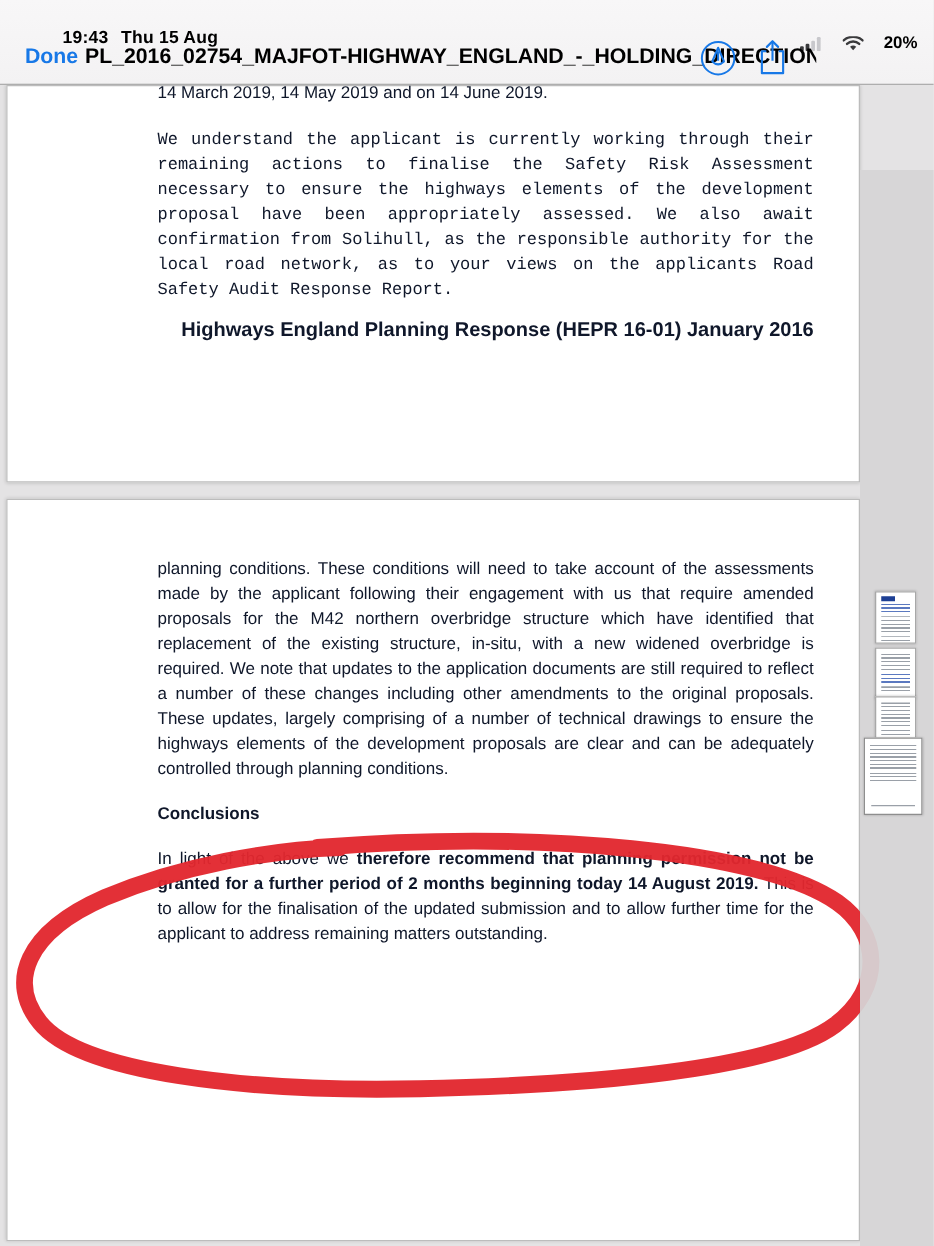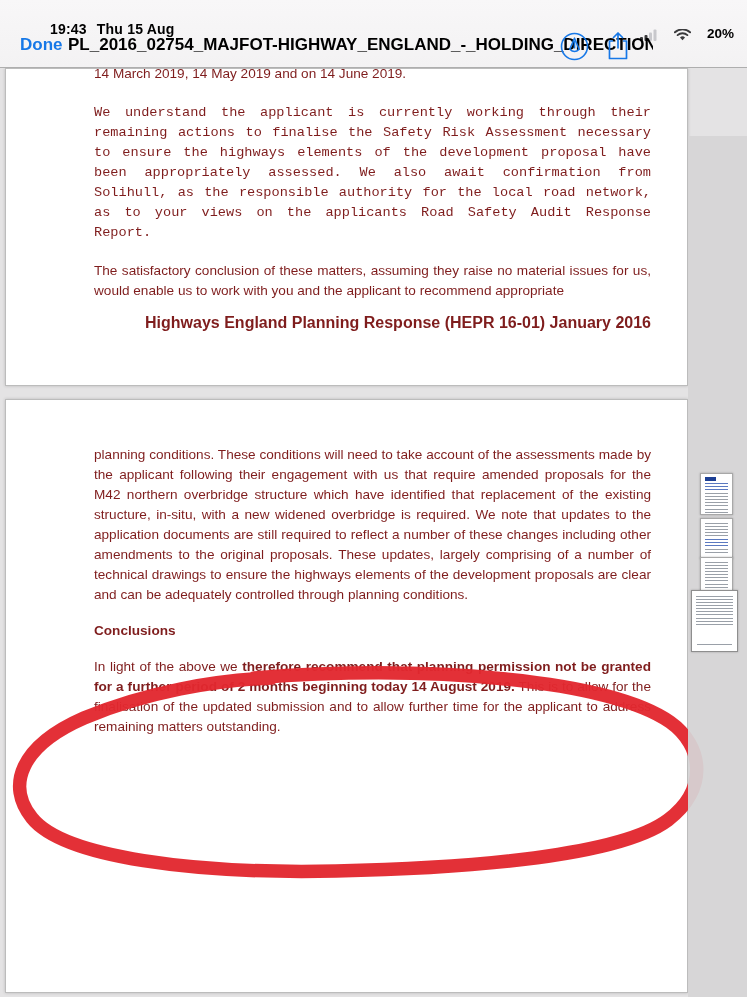--- a/index.html
+++ b/index.html
@@ -21,21 +21,21 @@
   .done-btn { position:absolute; left:20px; top:11px; font-size:17px; font-weight:600; color:#1778e7; cursor:pointer; }
   .doc-title { position:absolute; left:68px; top:11px; width:585px; font-size:17px; font-weight:600; color:#000; white-space:nowrap; overflow:hidden; }
   .nav-icons { position:absolute; right:12px; top:7px; display:flex; align-items:center; gap:14px; }
   .nav-icon { width:30px; height:30px; display:flex; align-items:center; justify-content:center; cursor:pointer; }
 
   
   .canvas { position:absolute; left:0; top:68px; width:747px; height:929px; background:#e4e3e4; }
   .pdf-page { position:absolute; left:5px; width:683px; background:#fff; border:1px solid #bcbcbc; box-shadow:0 0 3px rgba(0,0,0,.18); }
   .page-1 { top:0; height:318px; }
   .page-2 { top:331px; height:594px; }
-  .page-inner { padding:0 36px 0 88px; font-size:13.6px; line-height:20px; color:#7f1d1d; }
+  .page-inner { padding:0 36px 0 88px; font-size:13.6px; line-height:20px; color:#0f172a;margin-left:32px; }
   .body-par { text-align:justify; }
   .heading { font-weight:700; }
   .p1-line1 { margin-top:-5px; }
   .p1-heading { margin-top:22px; }
   .p1-par1 { margin-top:19px;font-family:Liberation Mono, monospace; }
   .p1-par2 { margin-top:18px; }
   .p1-footer { margin-top:12px; text-align:right; font-weight:700; font-size:16px; }
   .p2-inner { padding-top:45px; }
   .p2-heading { margin-top:16px; }
   .p2-par2 { margin-top:16px; }
@@ -113,21 +113,20 @@
     </div>
   </div>
 </div>
 
 <div class="canvas">
 
   <div class="pdf-page page-1">
     <div class="page-inner">
       <div class="body-par p1-line1">14 March 2019, 14 May 2019 and on 14 June 2019.</div>
       <div class="body-par p1-par1">We understand the applicant is currently working through their remaining actions to finalise the Safety Risk Assessment necessary to ensure the highways elements of the development proposal have been appropriately assessed. We also await confirmation from Solihull, as the responsible authority for the local road network, as to your views on the applicants Road Safety Audit Response Report.</div>
-      <div class="body-par p1-par2">The satisfactory conclusion of these matters, assuming they raise no material issues for us, would enable us to work with you and the applicant to recommend appropriate</div>
       <div class="p1-footer">Highways England Planning Response (HEPR 16-01) January 2016</div>
     </div>
   </div>
 
   <div class="pdf-page page-2">
     <div class="page-inner p2-inner">
       <div class="body-par">planning conditions. These conditions will need to take account of the assessments made by the applicant following their engagement with us that require amended proposals for the M42 northern overbridge structure which have identified that replacement of the existing structure, in-situ, with a new widened overbridge is required. We note that updates to the application documents are still required to reflect a number of these changes including other amendments to the original proposals. These updates, largely comprising of a number of technical drawings to ensure the highways elements of the development proposals are clear and can be adequately controlled through planning conditions.</div>
       <div class="heading p2-heading">Conclusions</div>
       <div class="body-par p2-par2"><span>In light of the above we </span><span class="bold-run">therefore recommend that planning permission not be granted for a further period of 2 months beginning today 14 August 2019.</span><span> This is to allow for the finalisation of the updated submission and to allow further time for the applicant to address remaining matters outstanding.</span></div>
     </div>

